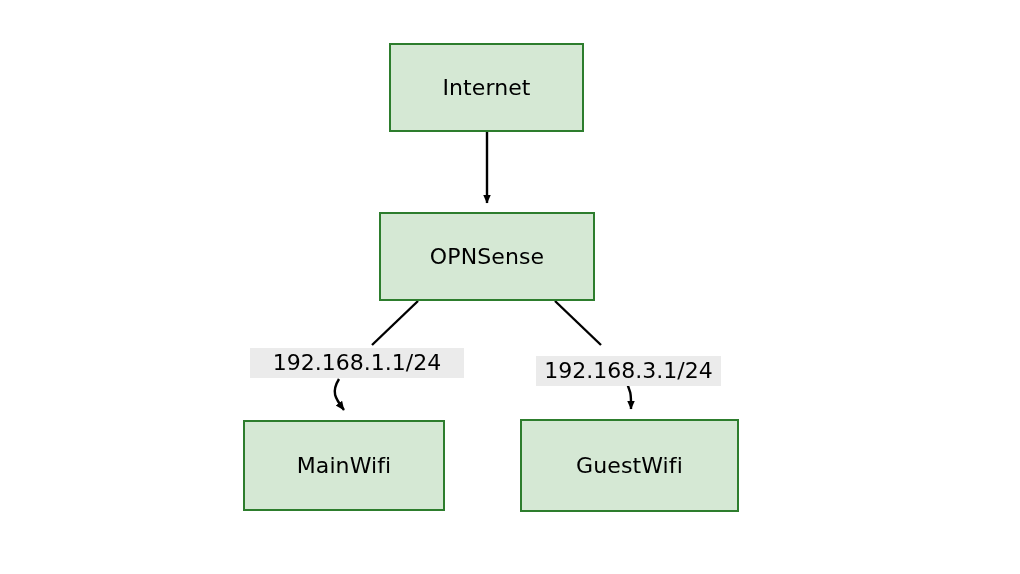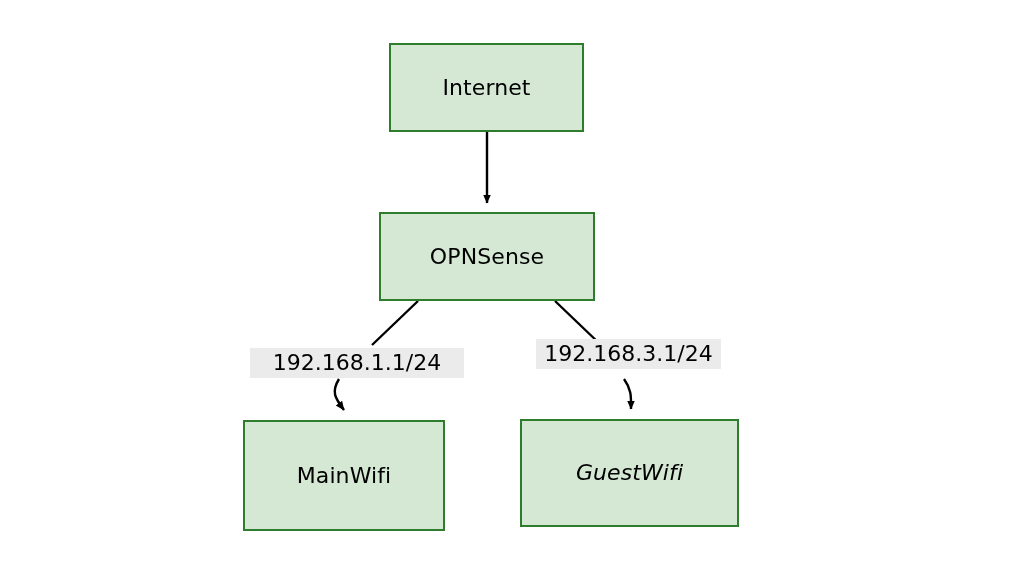--- a/index.html
+++ b/index.html
@@ -55,25 +55,25 @@
     font-size: 22px;
     line-height: 30px;
     height: 30px;
     padding: 0 5px;
     white-space: nowrap;
     text-align: center;
   }
   
   #node-internet  { left: 389px; top: 43px;  width: 195px; height: 89px; }
   #node-opnsense  { left: 379px; top: 212px; width: 216px; height: 89px; }
-  #node-mainwifi  { left: 243px; top: 420px; width: 202px; height: 111px; }
-  #node-guestwifi { left: 520px; top: 419px; width: 219px; height: 108px; font-style: italic; }
+  #node-mainwifi  { left: 243px; top: 420px; width: 202px; height: 91px; }
+  #node-guestwifi { left: 520px; top: 419px; width: 219px; height: 93px; }
   
   #edge-label-main  { left: 250px; top: 348px; width: 214px; }
-  #edge-label-guest { left: 536px; top: 339px; width: 185px; }
+  #edge-label-guest { left: 536px; top: 356px; width: 185px; }
 </style>
 </head>
 <body>
 
 <div id="diagram-canvas">
 
   <svg class="edge-layer" viewBox="0 0 1020 574" xmlns="http://www.w3.org/2000/svg">
     <defs>
       <marker id="arrowhead" markerWidth="10" markerHeight="10" refX="8.5" refY="4" orient="auto" markerUnits="userSpaceOnUse">
         <path d="M 0 0 L 9 4 L 0 8 z" fill="#000000"></path>

